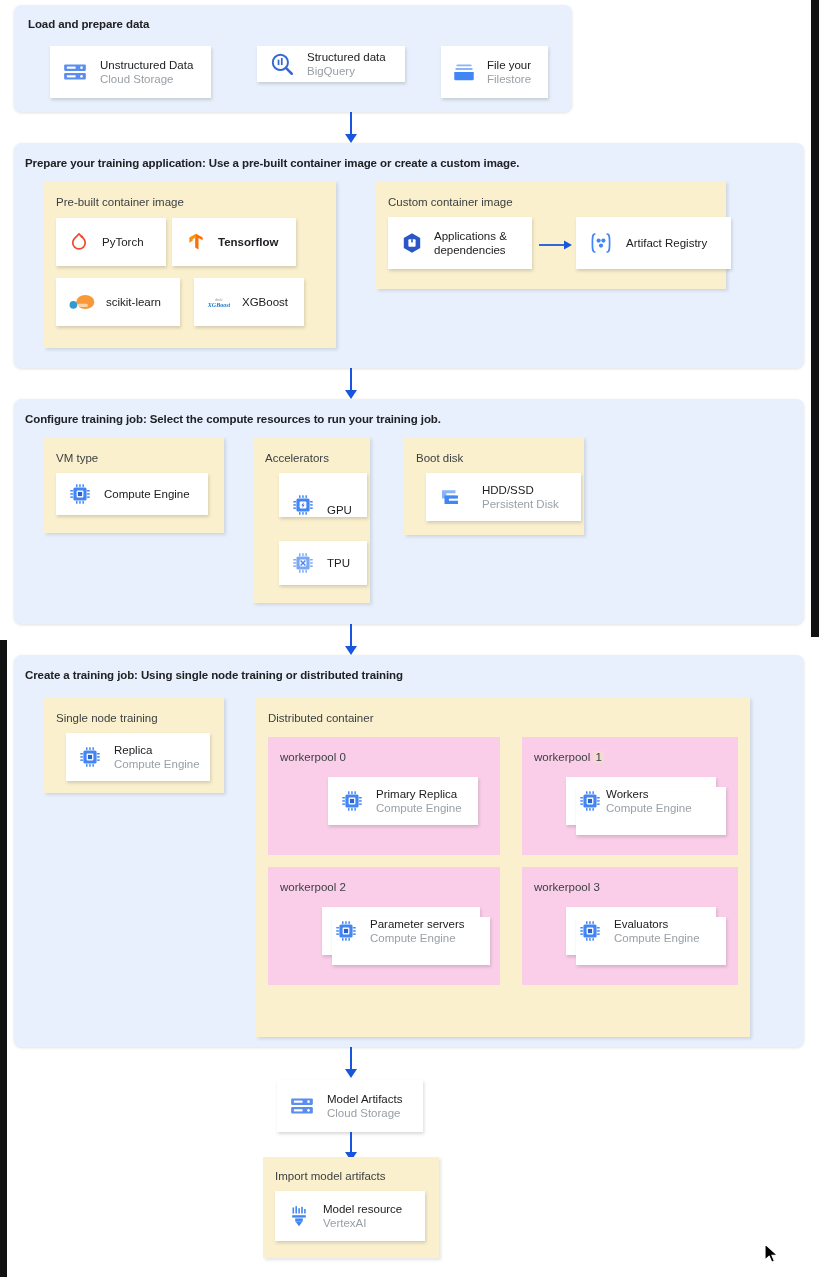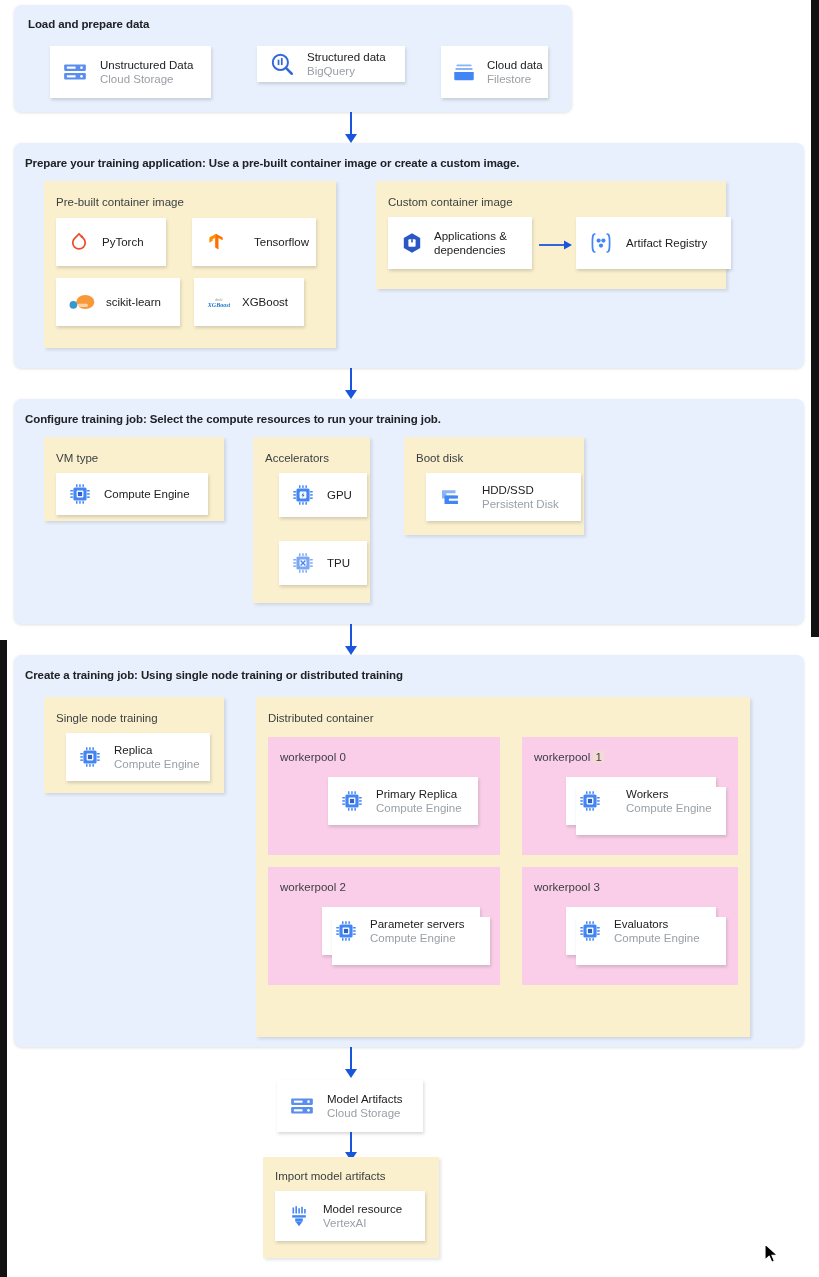--- a/index.html
+++ b/index.html
@@ -138,21 +138,21 @@
 
     <div class="card" style="left:427px; top:41px; width:107px; height:52px; padding-left:10px; gap:10px;">
       <span class="ico">
         <svg width="26" height="26" viewBox="0 0 24 24">
           <rect x="5" y="5" width="14" height="1.8" rx="0.9" fill="#8ab4f8"></rect>
           <rect x="4" y="8.4" width="16" height="1.8" rx="0.9" fill="#8ab4f8"></rect>
           <path d="M3 12h18v6.5a1 1 0 0 1-1 1H4a1 1 0 0 1-1-1z" fill="#4285f4"></path>
         </svg>
       </span>
       <span class="txt">
-        <span class="ttl">Cloud data</span>
+        <span class="ttl">File your</span>
         <span class="sub">Filestore</span>
       </span>
     </div>
   </div>
 
   <div class="arrow" style="left:341px; top:112px;">
     <svg width="20" height="32" viewBox="0 0 20 32">
       <line x1="10" y1="0" x2="10" y2="23" stroke="#1a56db" stroke-width="2"></line>
       <path d="M4 22 L10 31 L16 22 Z" fill="#1a56db"></path>
     </svg>
@@ -167,21 +167,21 @@
       <div class="card" style="left:12px; top:37px; width:110px; height:48px; padding-left:12px; gap:12px;">
         <span class="ico">
           <svg width="22" height="22" viewBox="0 0 24 24">
             <path d="M12 3.2 L16.8 8a6.8 6.8 0 1 1-9.6 0 Z" fill="none" stroke="#ee4c2c" stroke-width="1.9"></path>
             <circle cx="15.2" cy="6.3" r="1.35" fill="#ee4c2c"></circle>
           </svg>
         </span>
         <span class="ttl">PyTorch</span>
       </div>
 
-      <div class="card" style="left:148px; top:37px; width:124px; height:48px; padding-left:14px; gap:28px;">
+      <div class="card" style="left:128px; top:37px; width:124px; height:48px; padding-left:14px; gap:12px;font-weight:bold;">
         <span class="ico">
           <svg width="20" height="22" viewBox="0 0 24 24">
             <path d="M12 2 L20 6.5 L20 10 L15 7.2 L15 21 L11 18.6 L11 4.6 Z" fill="#ff6f00"></path>
             <path d="M12 2 L4 6.5 L4 13 L8 10.6 L8 8.8 L12 6.4 Z" fill="#ff8f00"></path>
           </svg>
         </span>
         <span class="ttl">Tensorflow</span>
       </div>
 
       <div class="card" style="left:12px; top:97px; width:124px; height:48px; padding-left:12px; gap:10px;">
@@ -248,21 +248,21 @@
   <div class="arrow" style="left:341px; top:368px;">
     <svg width="20" height="32" viewBox="0 0 20 32">
       <line x1="10" y1="0" x2="10" y2="23" stroke="#1a56db" stroke-width="2"></line>
       <path d="M4 22 L10 31 L16 22 Z" fill="#1a56db"></path>
     </svg>
   </div>
 
   <div class="stage" style="left:14px; top:399px; width:790px; height:225px;">
     <div class="stage-title" style="position:absolute; left:11px; top:14px;">Configure training job: Select the compute resources to run your training job.</div>
 
-    <div class="ygroup" style="left:30px; top:38px; width:180px; height:84px;">
+    <div class="ygroup" style="left:30px; top:38px; width:180px; height:96px;">
       <div class="group-title" style="position:absolute; left:12px; top:15px;">VM type</div>
       <div class="card" style="left:12px; top:36px; width:152px; height:42px; padding-left:12px; gap:12px;">
         <span class="ico">
           <svg width="24" height="24" viewBox="0 0 24 24">
             <rect x="5.4" y="5.4" width="13.2" height="13.2" rx="1.6" fill="#4285f4"></rect>
             <rect x="8.6" y="8.6" width="6.8" height="6.8" rx="0.8" fill="#ffffff"></rect>
             <rect x="9.9" y="9.9" width="4.2" height="4.2" fill="#2c62c9"></rect>
             <g fill="#4285f4">
               <rect x="8" y="2.3" width="1.5" height="2.6"></rect>
                 <rect x="11.2" y="2.3" width="1.5" height="2.6"></rect>
@@ -279,21 +279,21 @@
             </g>
           </svg>
         </span>
         <span class="ttl">Compute Engine</span>
       </div>
     </div>
 
     <div class="ygroup" style="left:239px; top:38px; width:117px; height:166px;">
       <div class="group-title" style="position:absolute; left:12px; top:15px;">Accelerators</div>
 
-      <div class="card" style="left:26px; top:36px; width:88px; height:44px; padding-left:12px; gap:12px;">
+      <div class="card" style="left:26px; top:36px; width:88px; height:44px; padding-left:12px; gap:12px;align-items:flex-end;">
         <span class="ico">
           <svg width="24" height="24" viewBox="0 0 24 24">
             <rect x="5.4" y="5.4" width="13.2" height="13.2" rx="1.6" fill="#4285f4"></rect>
             <rect x="8.6" y="8.6" width="6.8" height="6.8" rx="0.8" fill="#ffffff"></rect>
             <path d="M12.7 9.3 L10.4 12.4 L11.9 12.4 L11.3 14.9 L13.6 11.7 L12.1 11.7 Z" fill="#2c62c9"></path>
             <g fill="#4285f4">
               <rect x="8" y="2.3" width="1.5" height="2.6"></rect>
                 <rect x="11.2" y="2.3" width="1.5" height="2.6"></rect>
                 <rect x="14.4" y="2.3" width="1.5" height="2.6"></rect>
               <rect x="8" y="19.1" width="1.5" height="2.6"></rect>
@@ -430,21 +430,21 @@
             <span class="sub">Compute Engine</span>
           </span>
         </div>
       </div>
 
       <div class="pgroup" style="left:266px; top:40px; width:216px; height:118px;">
         <div class="group-title" style="position:absolute; left:12px; top:14px;">
           <span>workerpool</span>
           <span class="hl1">1</span>
         </div>
-        <div class="card stacked" style="left:44px; top:40px; width:150px; height:48px; padding-left:12px; gap:24px;">
+        <div class="card stacked" style="left:44px; top:40px; width:150px; height:48px; padding-left:12px; gap:4px;">
           <span class="ico">
             <svg width="24" height="24" viewBox="0 0 24 24">
               <rect x="5.4" y="5.4" width="13.2" height="13.2" rx="1.6" fill="#4285f4"></rect>
               <rect x="8.6" y="8.6" width="6.8" height="6.8" rx="0.8" fill="#ffffff"></rect>
               <rect x="9.9" y="9.9" width="4.2" height="4.2" fill="#2c62c9"></rect>
               <g fill="#4285f4">
                 <rect x="8" y="2.3" width="1.5" height="2.6"></rect>
                   <rect x="11.2" y="2.3" width="1.5" height="2.6"></rect>
                   <rect x="14.4" y="2.3" width="1.5" height="2.6"></rect>
                 <rect x="8" y="19.1" width="1.5" height="2.6"></rect>

